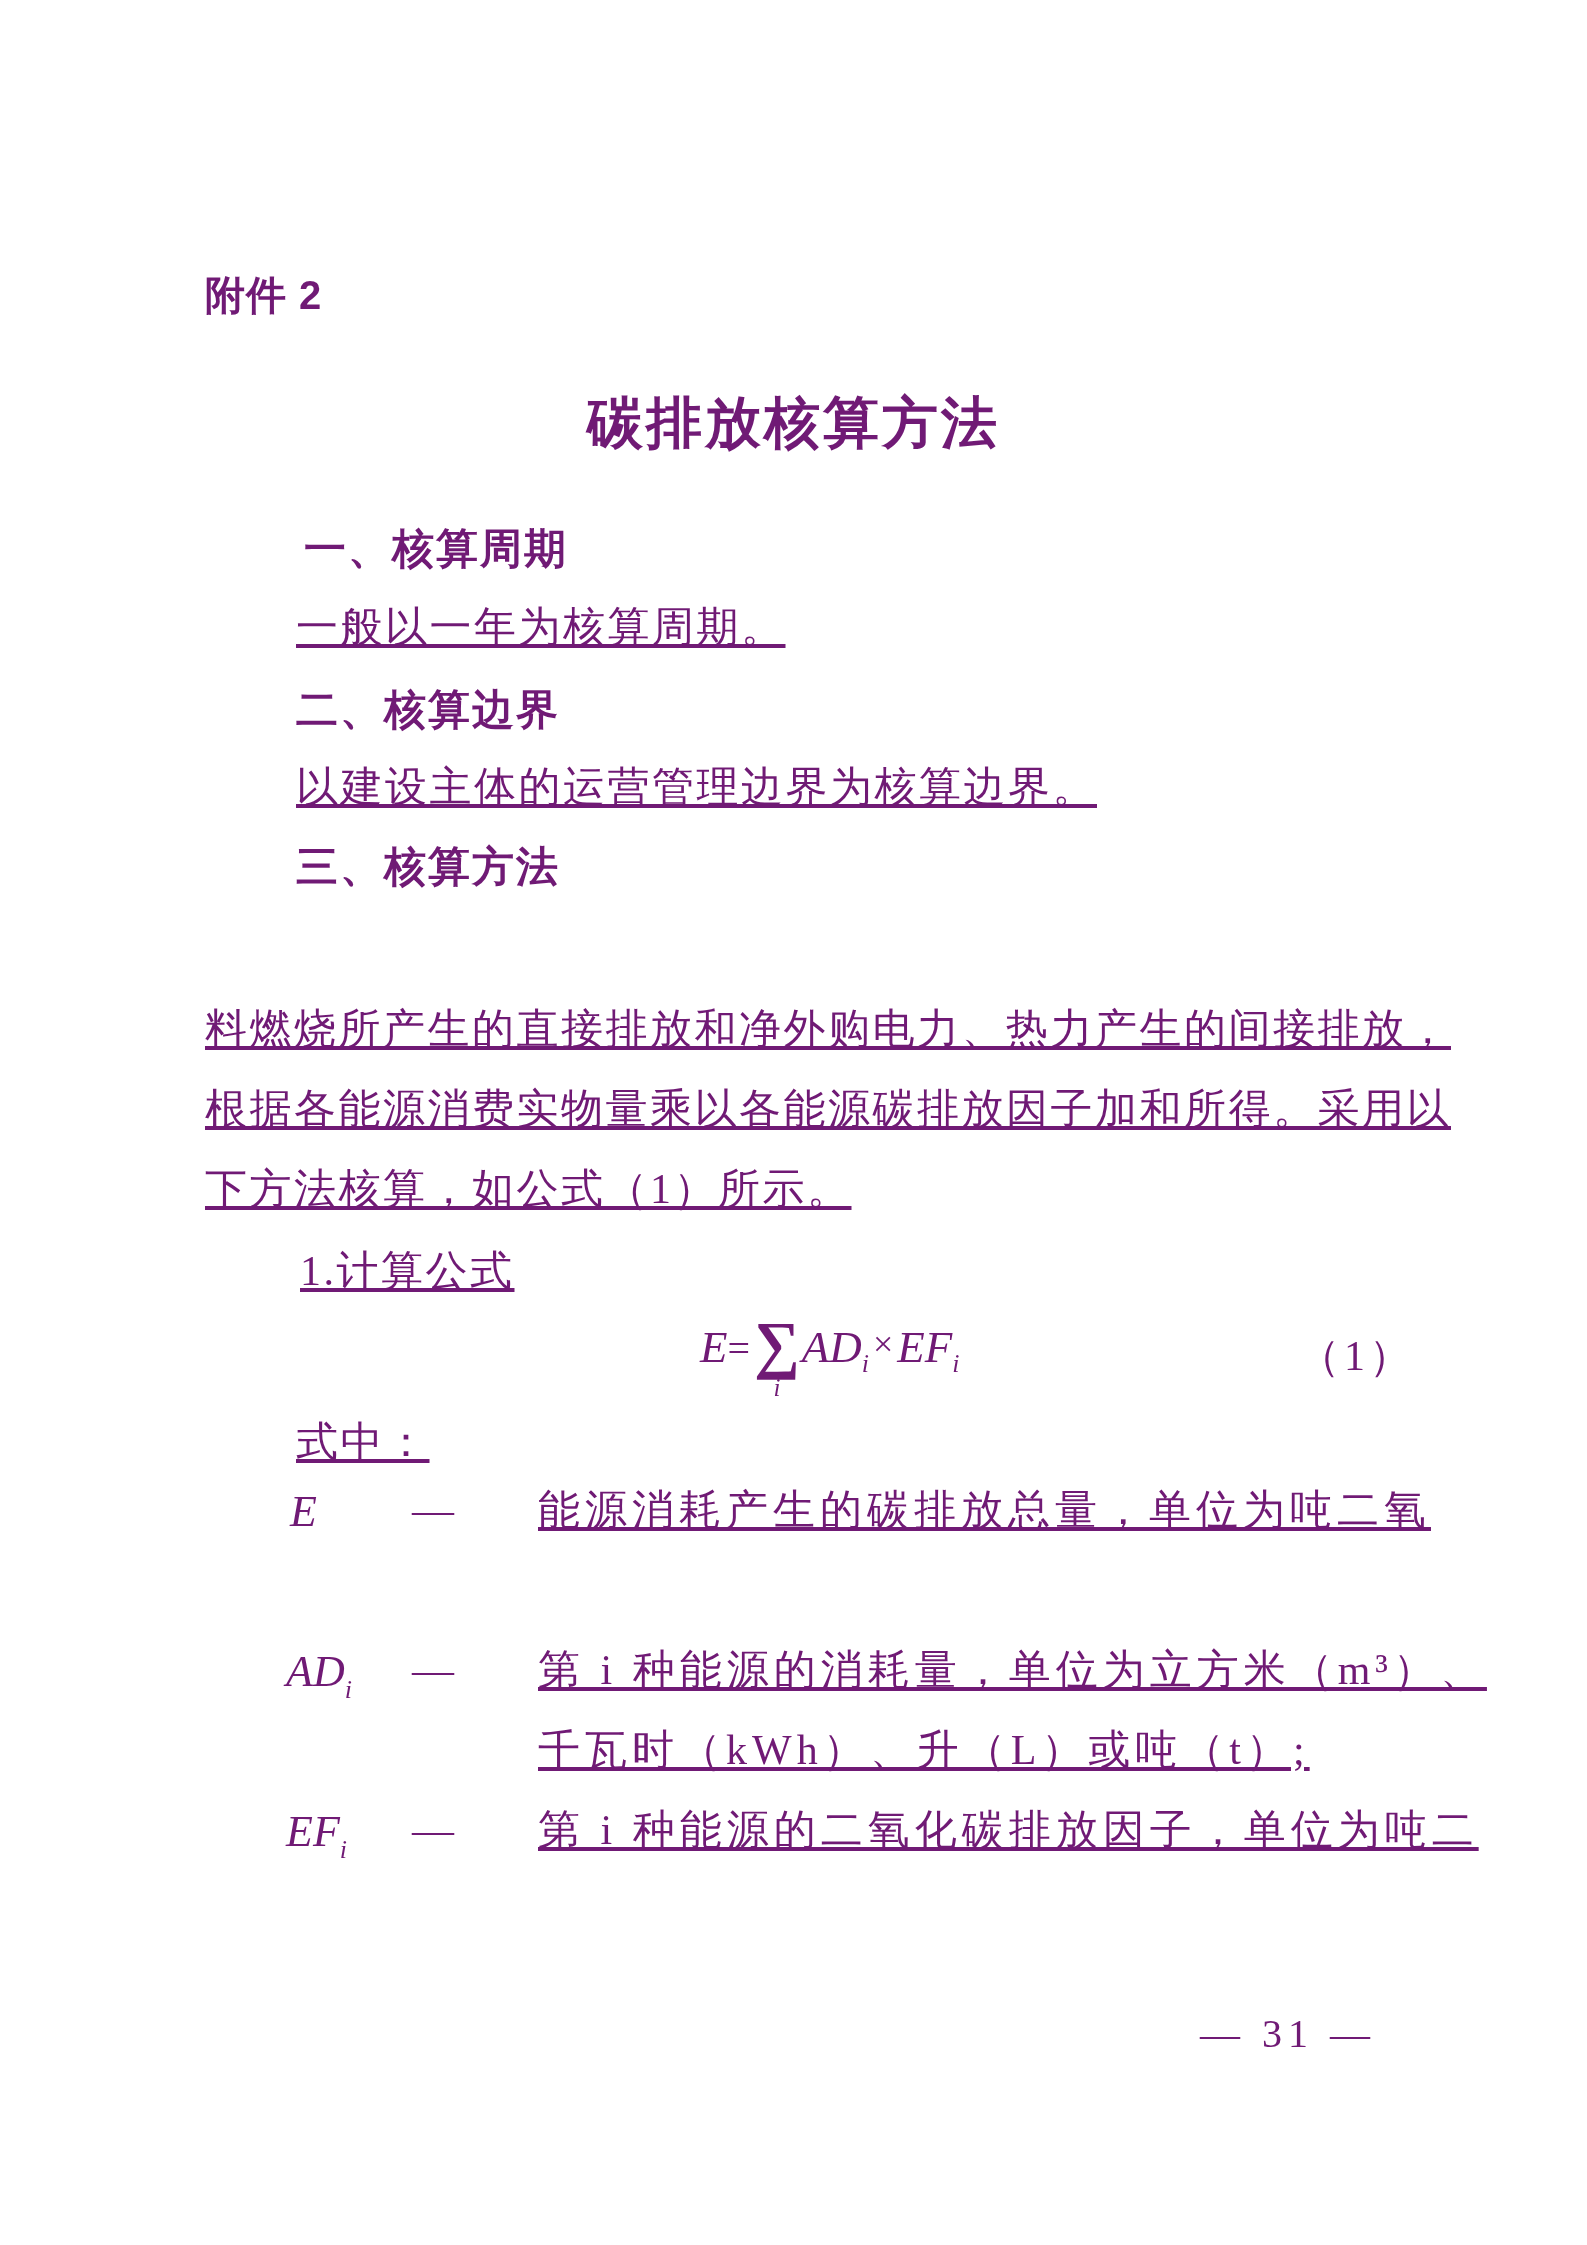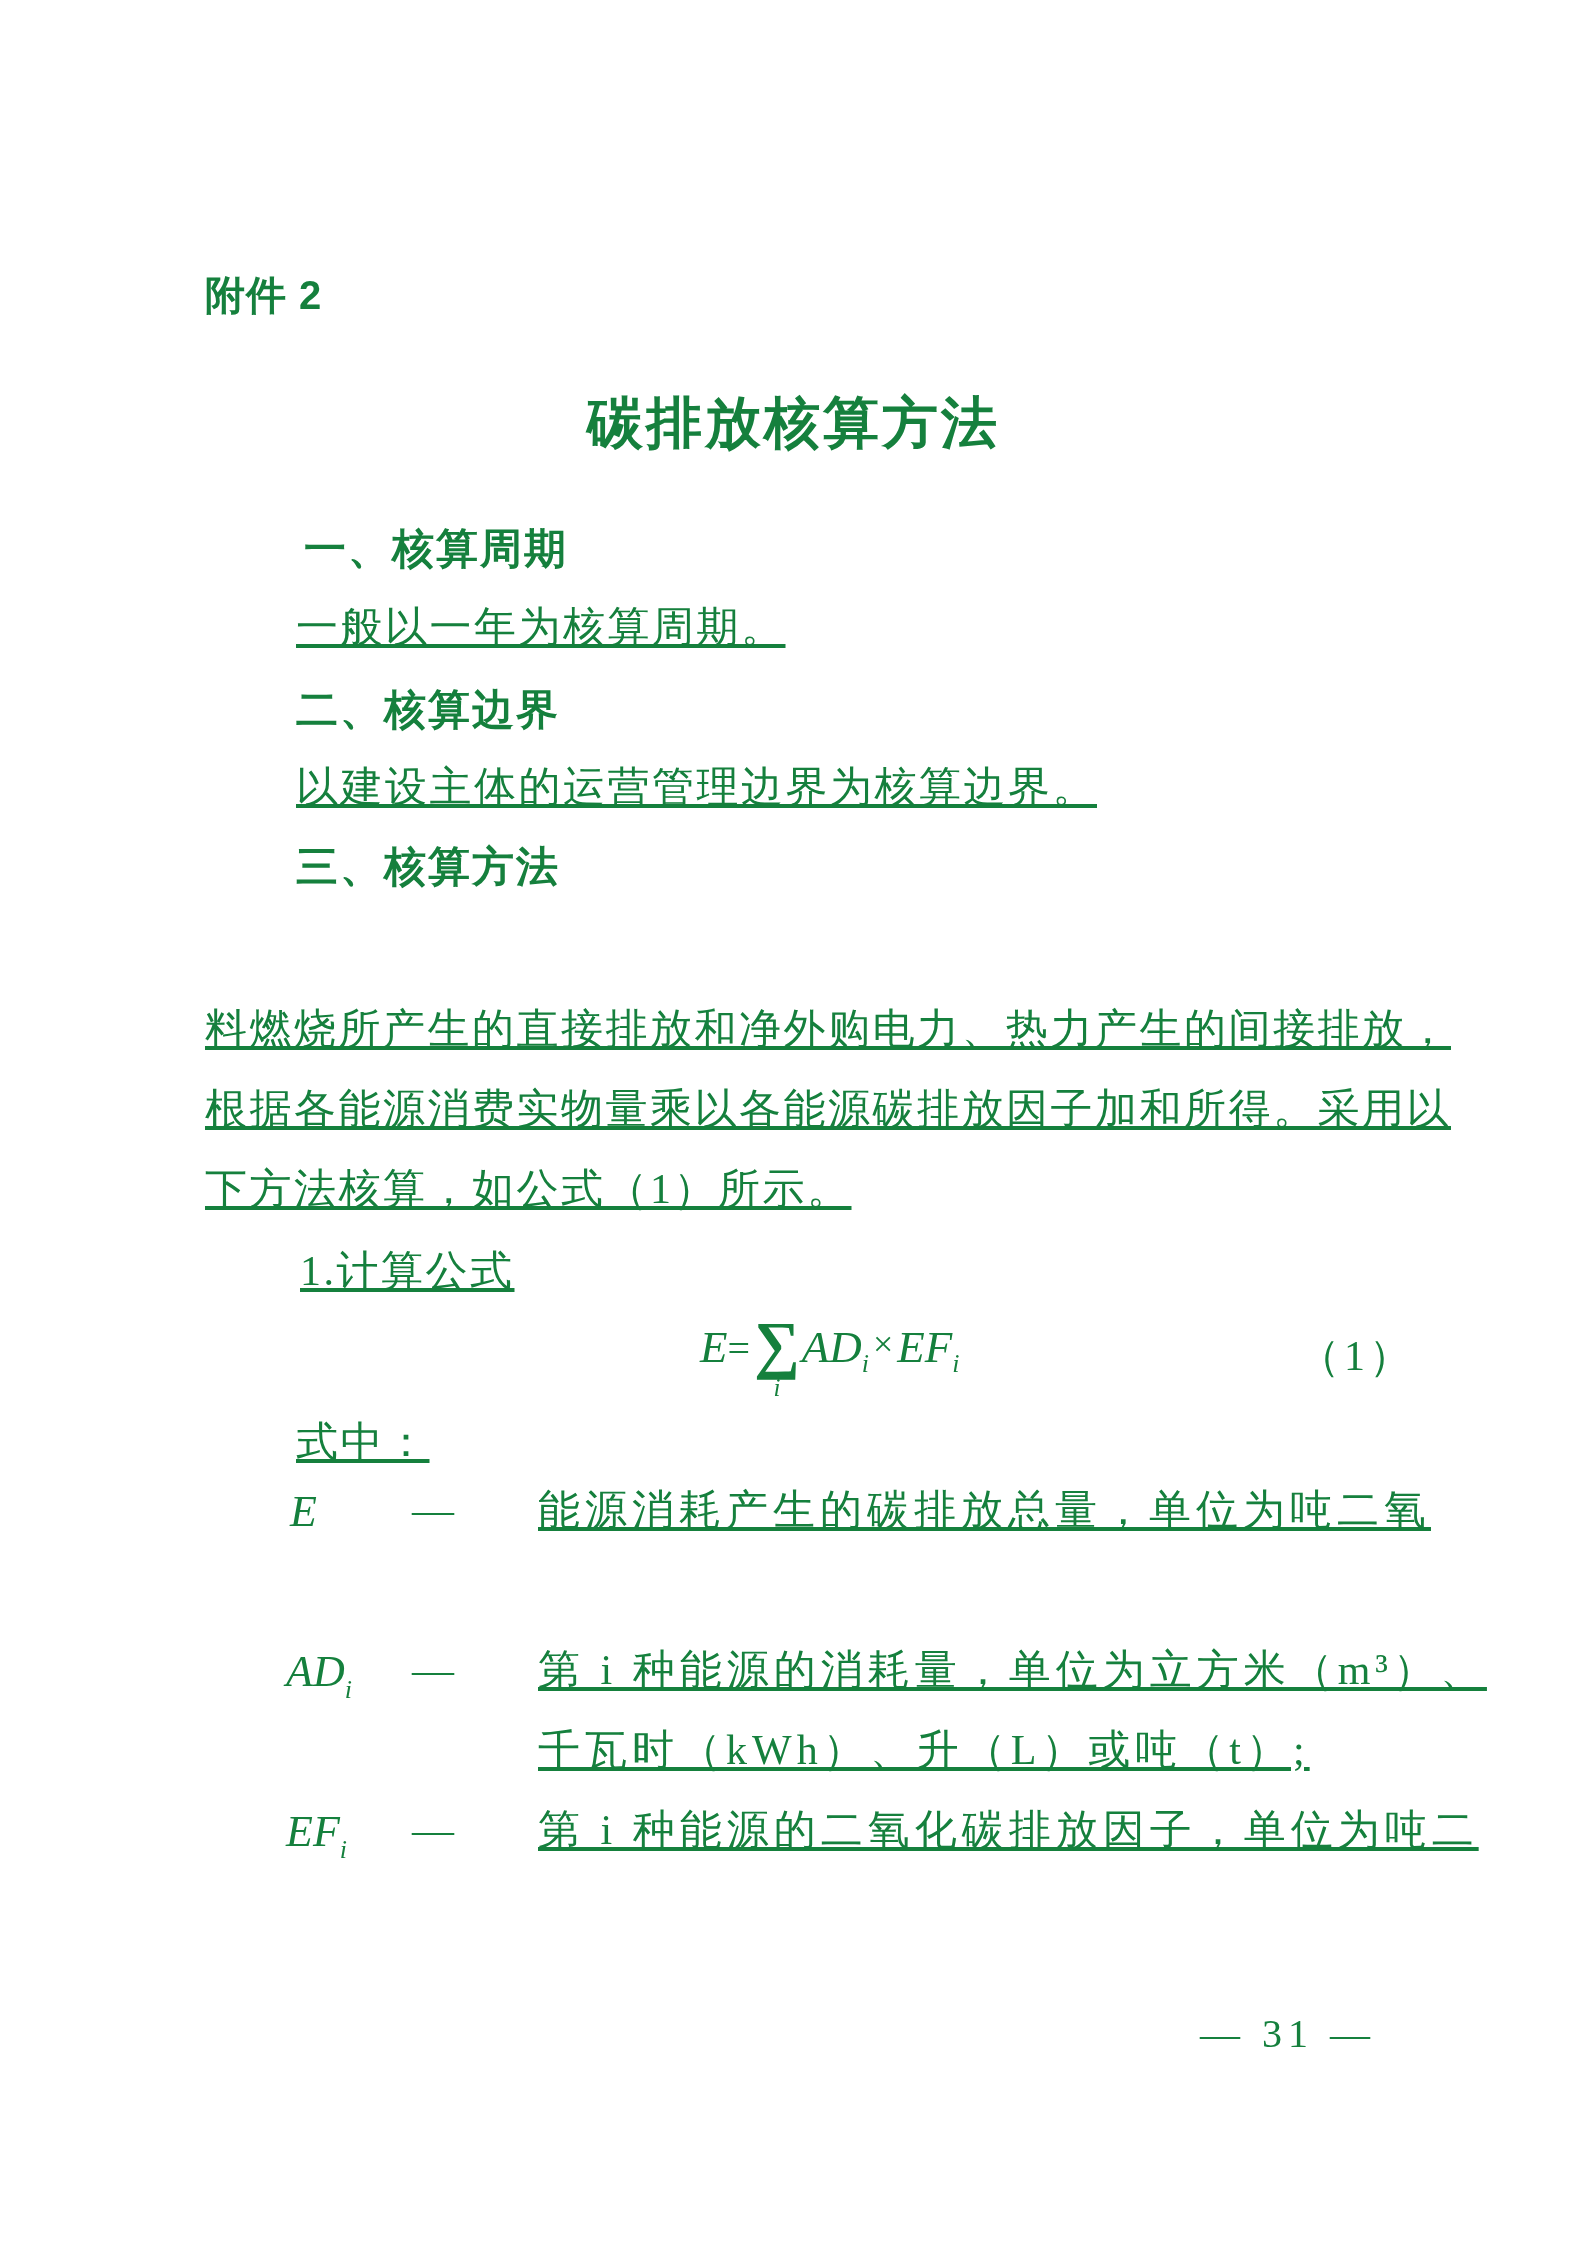--- a/index.html
+++ b/index.html
@@ -3,21 +3,21 @@
 <meta charset="utf-8">
 <style>
   html, body { margin: 0; padding: 0; background: #e8e8e8; }
   .page {
     position: relative;
     width: 1587px;
     height: 2245px;
     background: #ffffff;
     margin: 0 auto;
     overflow: hidden;
-    color: #15803d;
+    color: #701a75;
   }
   .abs { position: absolute; white-space: nowrap; }
 
   
   .kai  { font-family: "Liberation Serif", "DejaVu Serif", serif; font-size: 42px; letter-spacing: 2.5px; line-height: 1.15; text-decoration: underline; }
   .hei  { font-family: "Liberation Sans", "DejaVu Sans", sans-serif; font-weight: bold; font-size: 42px; letter-spacing: 2px; line-height: 1.15; }
   .songtitle {
     font-family: "Liberation Serif", "DejaVu Serif", serif;
     font-weight: bold; font-size: 56px; letter-spacing: 3px;
     width: 100%; text-align: center;

